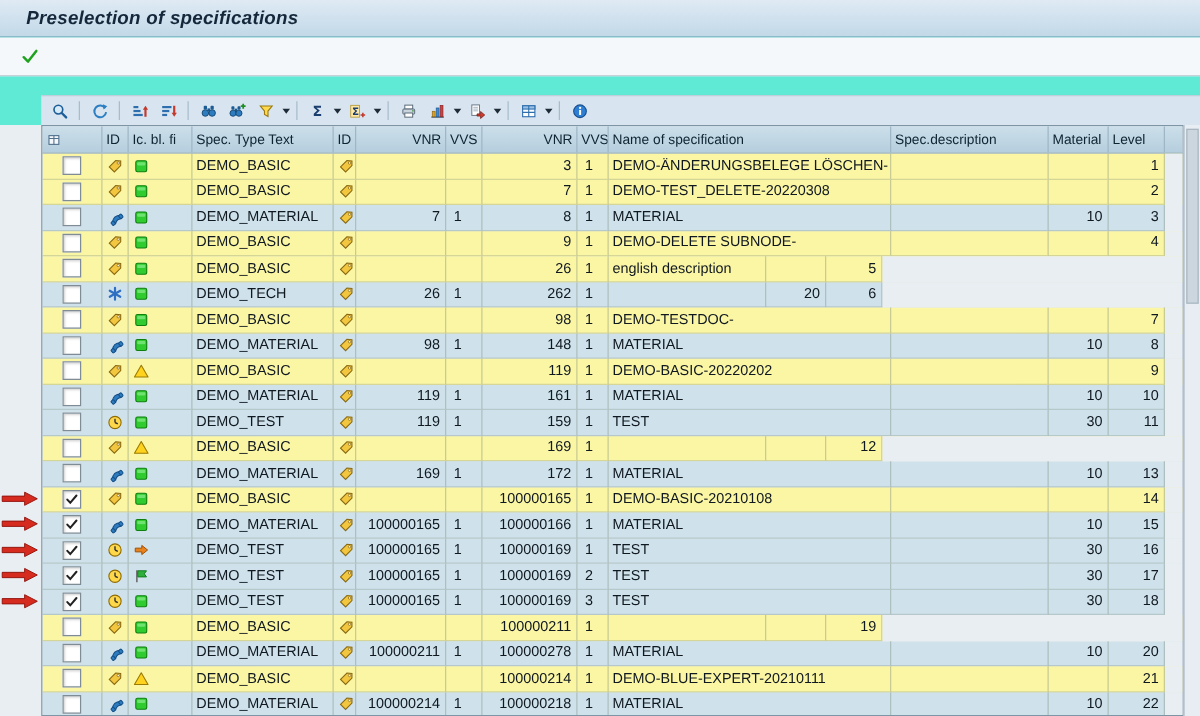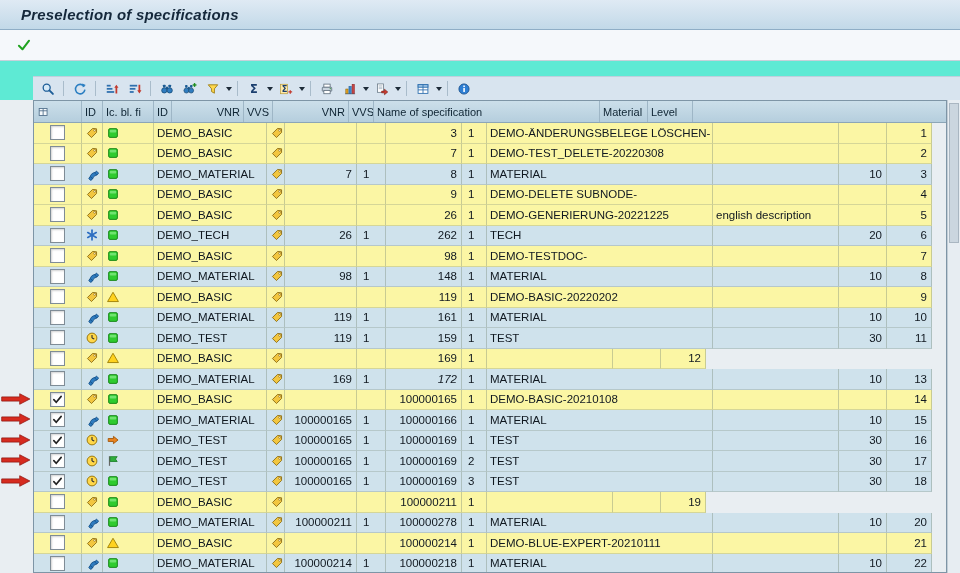--- a/index.html
+++ b/index.html
@@ -269,37 +269,43 @@
               <line x1="7" y1="4" x2="7" y2="12" stroke="#51708C" stroke-width="1"></line>
             </svg>
           </span>
         </div>
         <div class="gh" style="width: 21px;">
           <span>ID</span>
         </div>
         <div class="gh" style="width: 51px;">
           <span>Ic. bl. fi</span>
         </div>
+        <div class="gh" style="width: 113px;">
+          <span>Spec. Type Text</span>
+        </div>
         <div class="gh" style="width: 18px;">
           <span>ID</span>
         </div>
         <div class="gh num" style="width: 72px;">
           <span>VNR</span>
         </div>
         <div class="gh" style="width: 29px;">
           <span>VVS</span>
         </div>
         <div class="gh num" style="width: 76px;">
           <span>VNR</span>
         </div>
         <div class="gh" style="width: 25px;">
           <span>VVS</span>
         </div>
         <div class="gh" style="width: 226px;">
           <span>Name of specification</span>
+        </div>
+        <div class="gh" style="width: 126px;">
+          <span>Spec.description</span>
         </div>
         <div class="gh" style="width: 48px;">
           <span>Material</span>
         </div>
         <div class="gh" style="width: 45px;">
           <span>Level</span>
         </div>
         <div class="ghfill"></div>
       </div>
     <div class="gbody" id="gbody">
@@ -570,23 +576,20 @@
           </div>
           <div class="gcell vvs" style="width: 29px;">
             <span></span>
           </div>
           <div class="gcell num" style="width: 76px;">
             <span>26</span>
           </div>
           <div class="gcell vvs" style="width: 25px;">
             <span>1</span>
           </div>
-          <div class="gcell" style="width: 226px;">
-            <span>DEMO-GENERIERUNG-20221225</span>
-          </div>
           <div class="gcell" style="width: 126px;">
             <span>english description</span>
           </div>
           <div class="gcell num" style="width: 48px;">
             <span></span>
           </div>
           <div class="gcell num" style="width: 45px;">
             <span>5</span>
           </div>
           <div class="gfill"></div>
@@ -630,23 +633,20 @@
           </div>
           <div class="gcell vvs" style="width: 29px;">
             <span>1</span>
           </div>
           <div class="gcell num" style="width: 76px;">
             <span>262</span>
           </div>
           <div class="gcell vvs" style="width: 25px;">
             <span>1</span>
           </div>
-          <div class="gcell" style="width: 226px;">
-            <span>TECH</span>
-          </div>
           <div class="gcell" style="width: 126px;">
             <span></span>
           </div>
           <div class="gcell num" style="width: 48px;">
             <span>20</span>
           </div>
           <div class="gcell num" style="width: 45px;">
             <span>6</span>
           </div>
           <div class="gfill"></div>
@@ -1028,21 +1028,21 @@
                 <circle cx="11" cy="5" r="1.1" fill="#FFF7DC" stroke="#8A6A12" stroke-width="0.7"></circle>
               </svg>
             </span>
           </div>
           <div class="gcell num" style="width: 72px;">
             <span>169</span>
           </div>
           <div class="gcell vvs" style="width: 29px;">
             <span>1</span>
           </div>
-          <div class="gcell num" style="width: 76px; font-style: italic;">
+          <div class="gcell num" style="width: 76px;">
             <span>172</span>
           </div>
           <div class="gcell vvs" style="width: 25px;">
             <span>1</span>
           </div>
           <div class="gcell" style="width: 226px;">
             <span>MATERIAL</span>
           </div>
           <div class="gcell" style="width: 126px;">
             <span></span>

